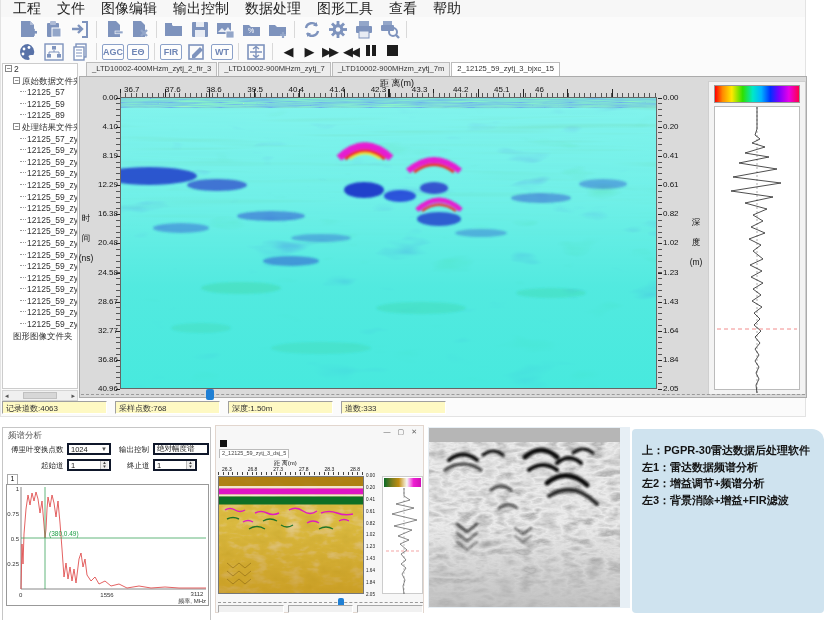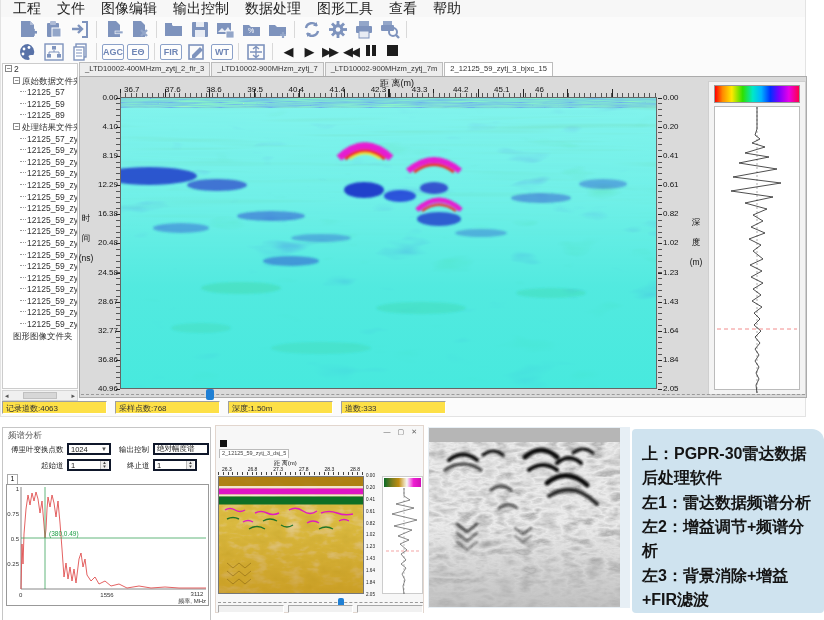--- a/index.html
+++ b/index.html
@@ -59,21 +59,21 @@
   .vaxis{position:absolute;display:flex;flex-direction:column;align-items:center;font-size:8.5px;color:#111;gap:8px;}
   .rpanel{position:absolute;left:628px;top:4px;width:98px;height:314px;background:#f3f3f3;border:1px solid #cfcfcf;}
   .cbar{position:absolute;left:5px;top:3px;right:5px;height:18px;border:1px solid #999;
       background:linear-gradient(90deg,#f00 0%,#ff8a00 9%,#ffe800 20%,#2ee000 33%,#00e8c8 45%,#00b4ff 55%,#0030ff 66%,#7a00ff 76%,#e800e8 88%,#ff0048 100%);}
   .tracebox{position:absolute;left:5px;top:24px;right:5px;bottom:4px;background:#fff;border:1px solid #bbb;}
 
   .mainslider{position:absolute;left:80px;top:389px;width:724px;height:11px;}
   .mainslider .track{position:absolute;left:0;right:0;top:5px;border-top:1px dashed #9a9a9a;}
   .thumb-blue{position:absolute;width:8px;height:11px;background:#1f7fd4;border-radius:2px;top:0;}
   .statusbar{position:absolute;left:1px;top:401px;height:14px;display:flex;gap:8px;}
-  .sbox{width:105px;height:13px;background:#fde047;border:1px solid;border-color:#9f9f9f #ffffff #ffffff #9f9f9f;
+  .sbox{width:105px;height:13px;background:#fef9c3;border:1px solid;border-color:#9f9f9f #ffffff #ffffff #9f9f9f;
       font-size:8px;color:#333;padding:1px 3px;white-space:nowrap;overflow:hidden;}
 
   
   .spec{position:absolute;left:2px;top:427px;width:209px;height:219px;background:#fff;border:1px solid #c6c6c6;}
   .spec .dtitle{font-size:8.5px;color:#555;padding:2px 5px;}
   .spec .lbl{position:absolute;font-size:7.5px;color:#222;}
   .fld{position:absolute;height:12px;border:2px solid #0f172a;background:#fff;font-size:7.5px;color:#222;
       display:flex;align-items:center;padding:0 2px;overflow:hidden;white-space:nowrap;}
   .fld .arr{margin-left:auto;font-size:6px;color:#555;}
   .spin{position:absolute;right:1px;top:0;bottom:0;width:8px;display:flex;flex-direction:column;justify-content:center;font-size:4.5px;color:#444;line-height:4px;background:#eee;border-left:1px solid #bbb;text-align:center;}
@@ -99,21 +99,21 @@
   .gtrace{position:absolute;left:1px;right:1px;top:11px;bottom:1px;}
   .gslider{position:absolute;left:2px;top:172px;width:205px;height:9px;}
   .gslider .track{position:absolute;left:0;right:0;top:4px;border-top:1px dashed #9a9a9a;}
   .gstatus{position:absolute;left:2px;top:179px;width:205px;height:8px;display:flex;gap:4px;}
   .gstatus div{flex:1;border:1px solid;border-color:#a8a8a8 #fff #fff #a8a8a8;background:#f1f1f1;}
 
   
   .gpan{position:absolute;left:428px;top:427px;width:202px;height:181px;background:#e7eff5;padding:1px 10px 1px 1px;}
   .gpan svg{display:block;background:#b6b6b6;}
   .note{position:absolute;left:632px;top:429px;width:192px;height:184px;background:#cfe3ef;border-radius:4px 12px 4px 4px;
-      padding:13px 10px;font-size:16px;font-weight:600;color:#141414;line-height:1.52;}
+      padding:13px 10px;font-size:11px;font-weight:600;color:#141414;line-height:1.52;}
   .note div{white-space:normal;}
 </style>
 </head>
 <body>
 
 <div id="app">
 
   <div class="menubar">
 
   <span>工程</span>
@@ -317,21 +317,21 @@
     <div class="tnode d1">图形图像文件夹</div>
   </div>
   <div class="treebar">
     <span>◂</span>
     <span class="thumb"></span>
     <span>▸</span>
   </div>
 
   <div class="plotwrap">
     <div class="tabs">
-      <div style="display:flex;">
+      <div style="display:flex;margin-left:7px;">
 
       <div class="tab">_LTD10002-400MHzm_zytj_2_fir_3</div>
           <div class="tab">_LTD10002-900MHzm_zytj_7</div>
           <div class="tab">_LTD10002-900MHzm_zytj_7m</div>
         </div>
       <div class="tab active">2_12125_59_zytj_3_bjxc_15</div>
     </div>
 
     <div class="plotbody">
       <div class="xlab">距 离(m)</div>

